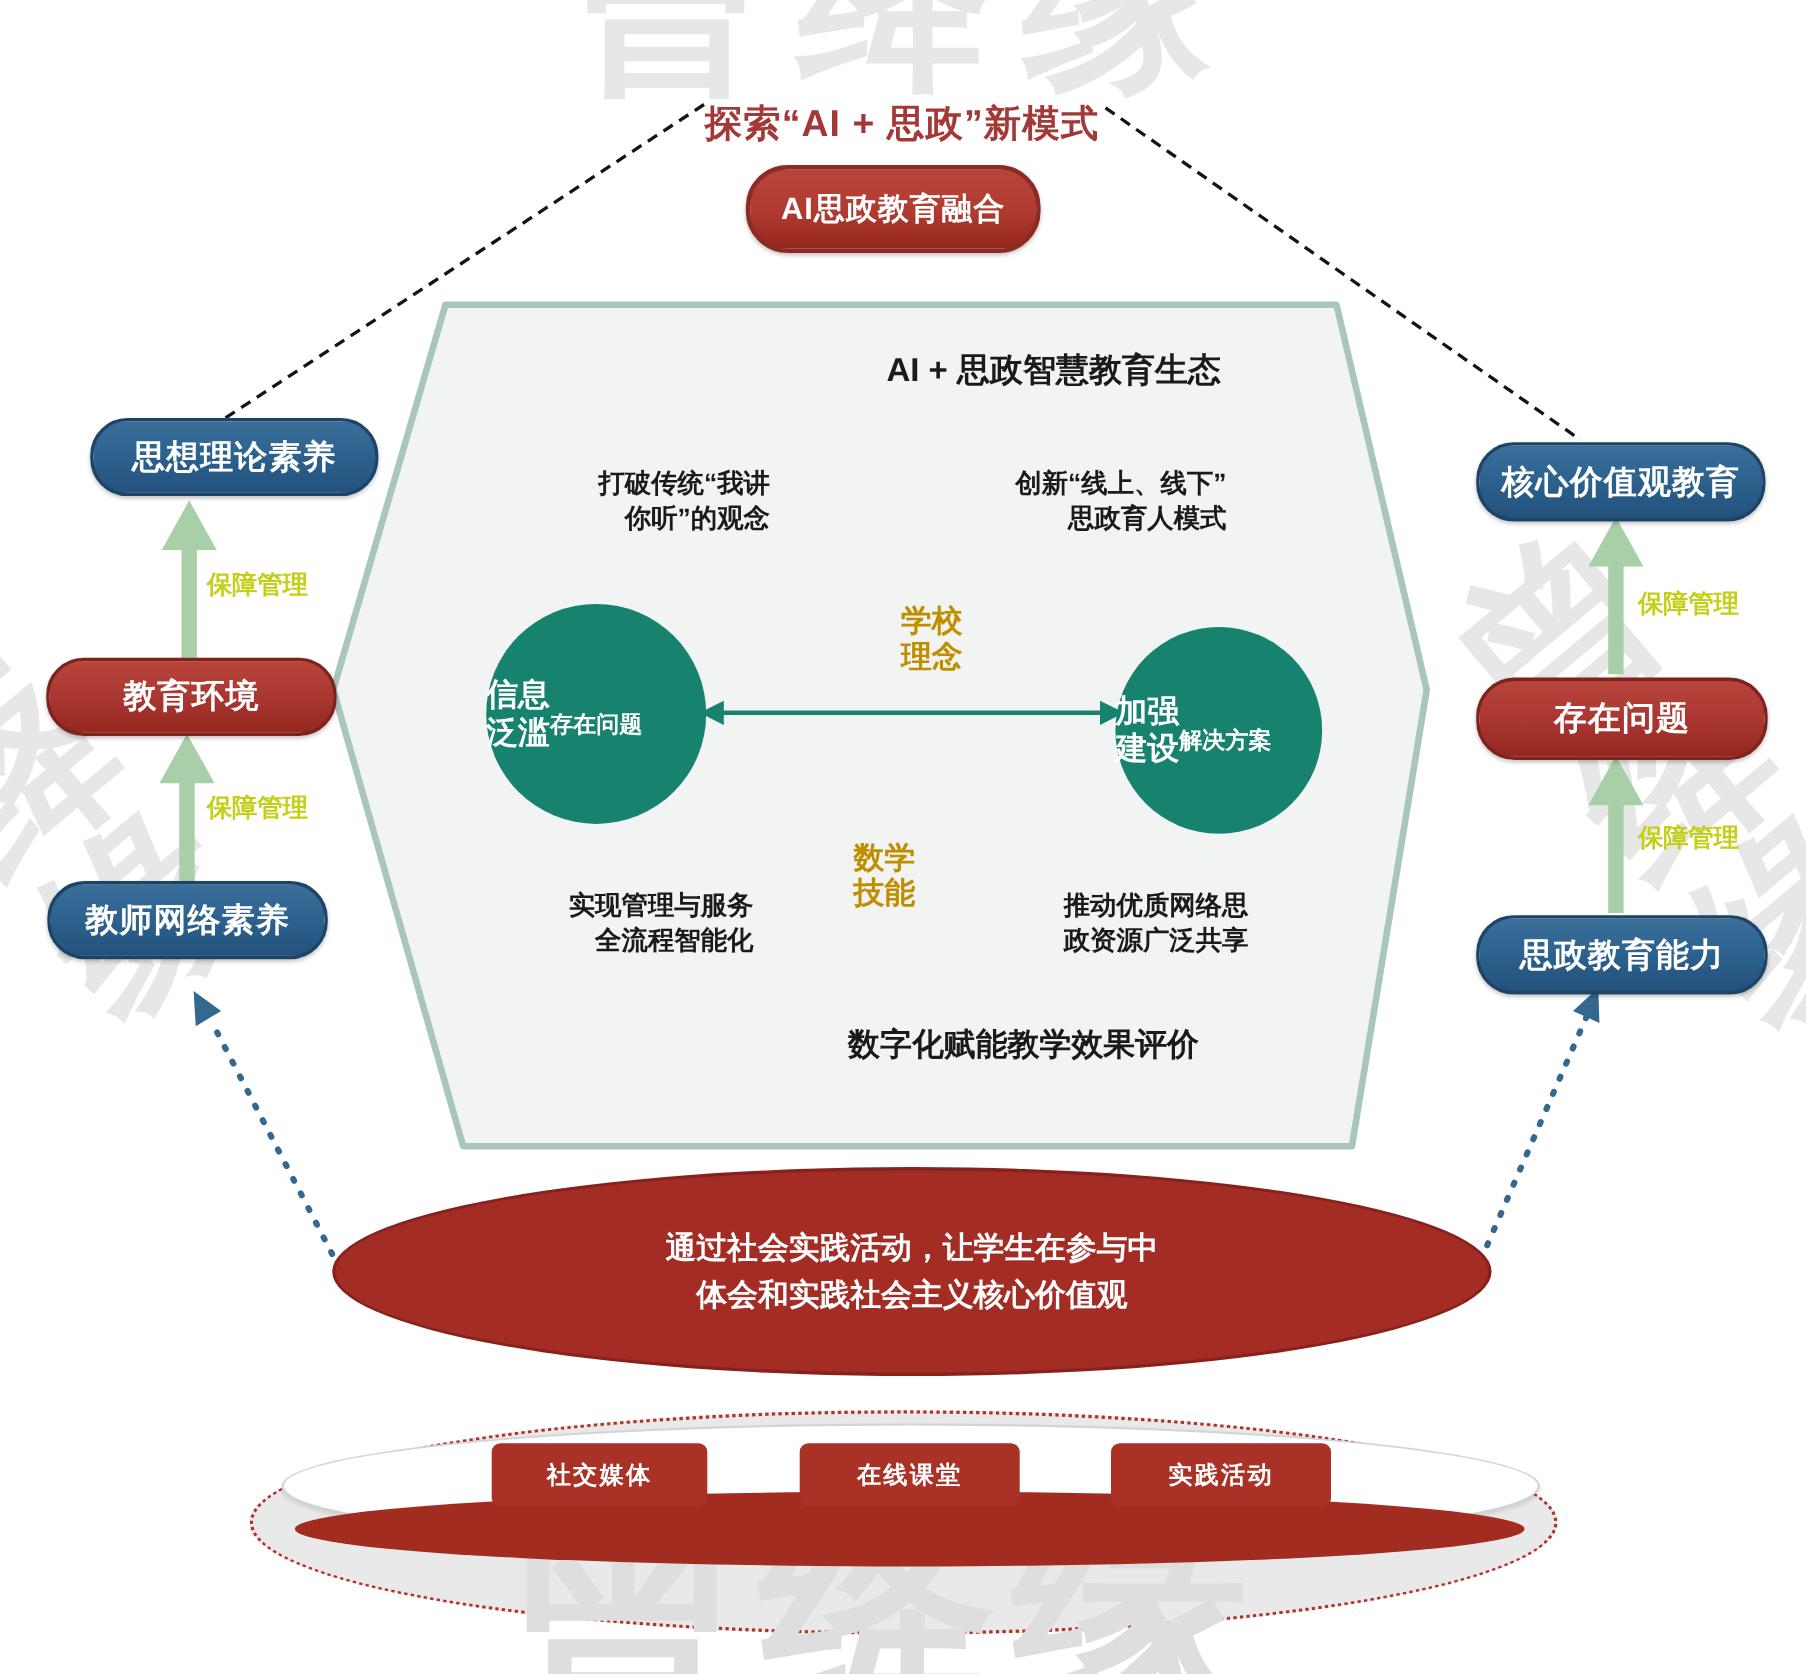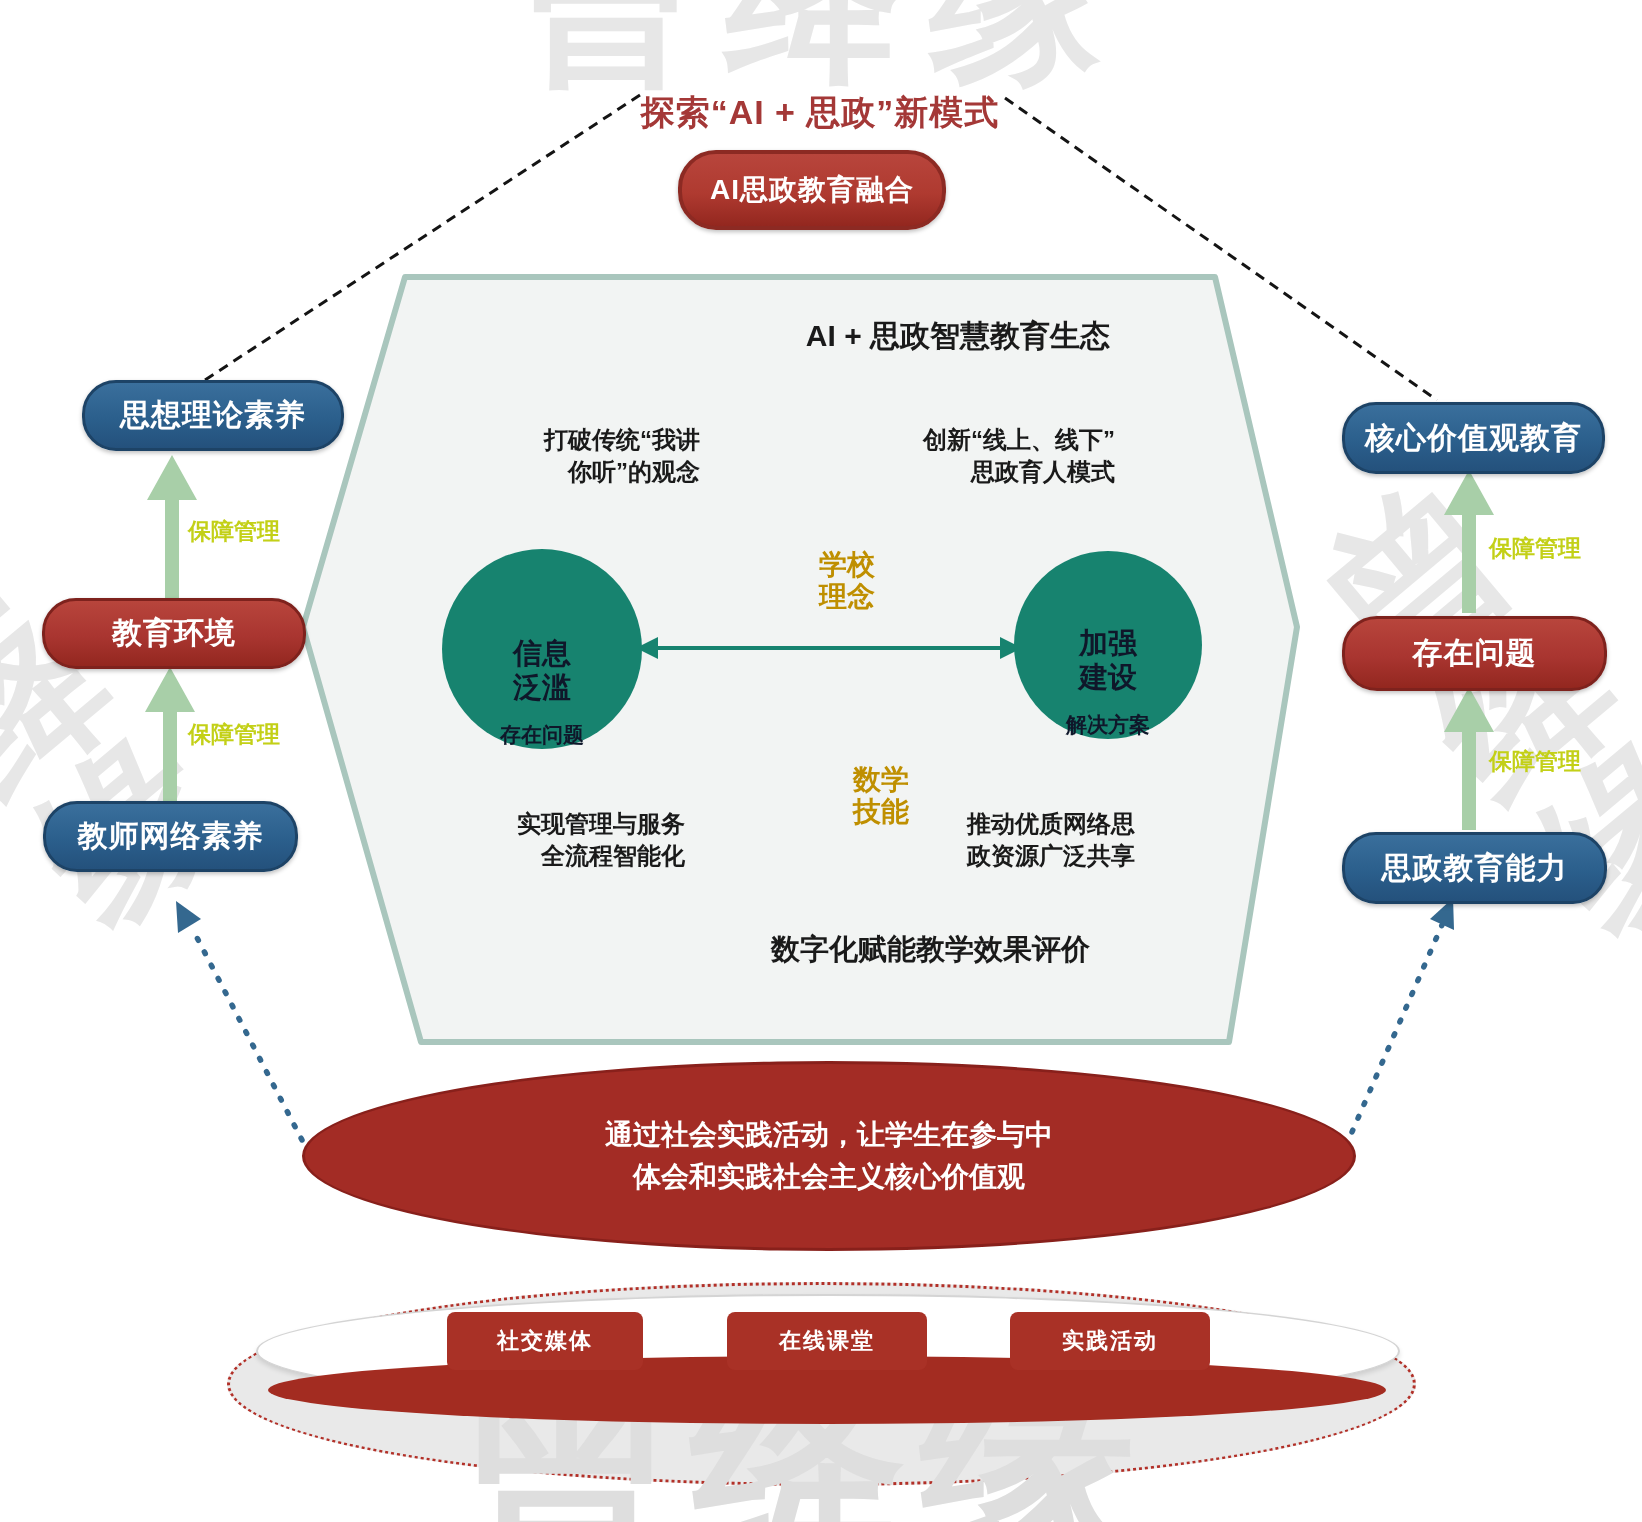--- a/index.html
+++ b/index.html
@@ -35,22 +35,22 @@
              border:3px solid var(--blue_dark);}
   .pill-red{background:linear-gradient(180deg,#b8453c,var(--pill_red) 55%,#93271f);
             border:3px solid var(--pill_red_dark);}
   .fusion{left:678px;top:150px;width:260px;height:72px;border-radius:38px;font-size:28px;
           background:linear-gradient(180deg,#b8453c,var(--brand_red) 55%,#93271f);
           border:4px solid var(--brand_red_dark);}
   .hx-text{position:absolute;text-align:right;color:#1a1a1a;font-weight:bold;z-index:10;}
   .hx-heading{left:510px;top:316px;width:600px;font-size:30px;}
   .blurb{font-size:24px;line-height:1.32;}
   .gold{color:var(--gold);font-size:28px;line-height:1.15;}
-  .circle{position:absolute;border-radius:50%;background:var(--teal);color:#0f172a;display:flex;
-          flex-direction:column;align-items:center;justify-content:flex-end;z-index:10;
+  .circle{position:absolute;border-radius:50%;background:var(--teal);color:#ffffff;display:flex;
+          flex-direction:row;align-items:center;justify-content:flex-start;z-index:10;
           font-weight:bold;text-align:center;}
   .circle-main{font-size:29px;line-height:1.18;}
   .circle-cap{font-size:21px;margin-top:17px;}
   .mgmt{position:absolute;color:var(--lime);font-size:23px;font-weight:bold;z-index:10;}
   .practice{left:302px;top:1061px;width:1048px;height:184px;border-radius:50%;
             background:var(--ellipse_red);border:3px solid var(--ellipse_red_dark);
             display:flex;flex-direction:column;align-items:center;justify-content:center;
             color:#fff;font-weight:bold;font-size:28px;line-height:1.5;z-index:10;text-align:center;}
   .disc-gray{left:227px;top:1282px;width:1183px;height:198px;border-radius:50%;
              background:var(--disc_gray);border:3px dotted var(--dot_red);z-index:3;}
@@ -103,33 +103,33 @@
   </div>
   <div class="hx-text blurb" style="left:865px;top:424px;width:250px;">
     <div>创新“线上、线下”</div>
     <div>思政育人模式</div>
   </div>
 
   <div class="hx-text gold" style="left:755px;top:549px;width:120px;">
     <div>学校</div>
     <div>理念</div>
   </div>
-  <div class="hx-text gold" style="left:789px;top:764px;width:120px;">
+  <div class="hx-text gold" style="left:712px;top:764px;width:120px;">
     <div>数学</div>
     <div>技能</div>
   </div>
 
   <div class="circle" style="left:442px;top:549px;width:200px;height:200px;">
     <div class="circle-main">
       <div>信息</div>
       <div>泛滥</div>
     </div>
     <div class="circle-cap">存在问题</div>
   </div>
-  <div class="circle" style="left:1014px;top:551px;width:188px;height:188px;">
+  <div class="circle" style="left:1014px;top:570px;width:188px;height:188px;">
     <div class="circle-main">
       <div>加强</div>
       <div>建设</div>
     </div>
     <div class="circle-cap">解决方案</div>
   </div>
 
   <div class="hx-text blurb" style="left:435px;top:808px;width:250px;">
     <div>实现管理与服务</div>
     <div>全流程智能化</div>

